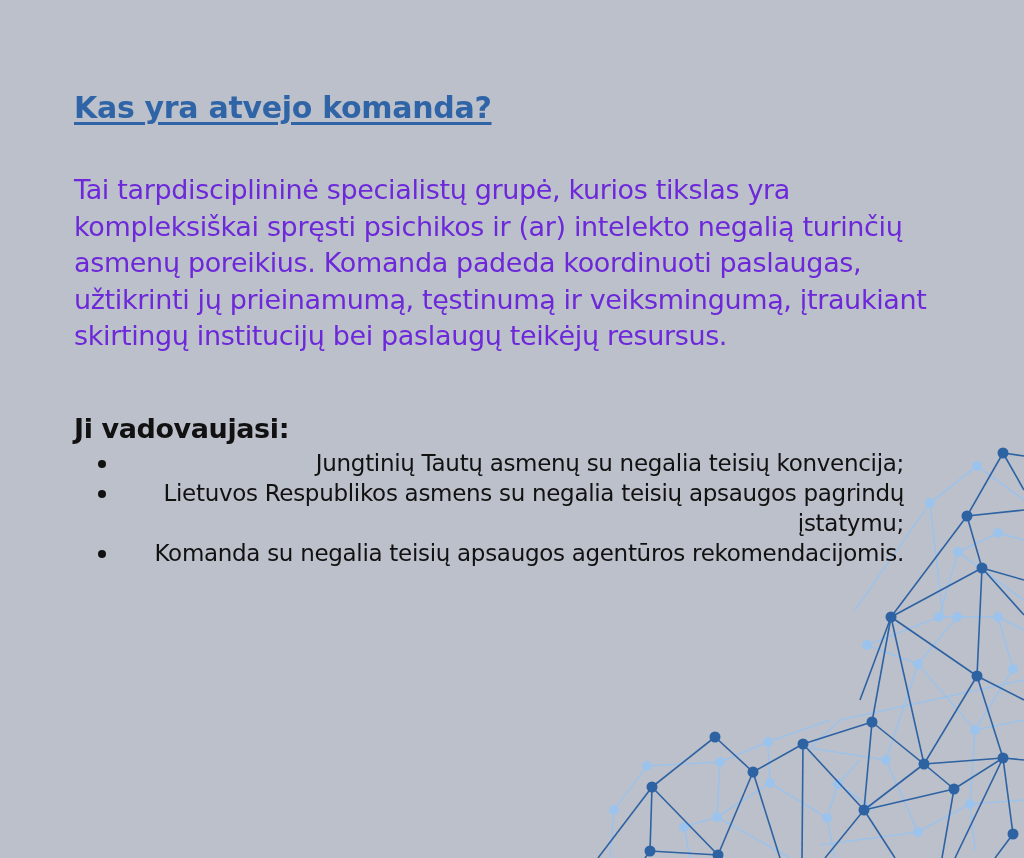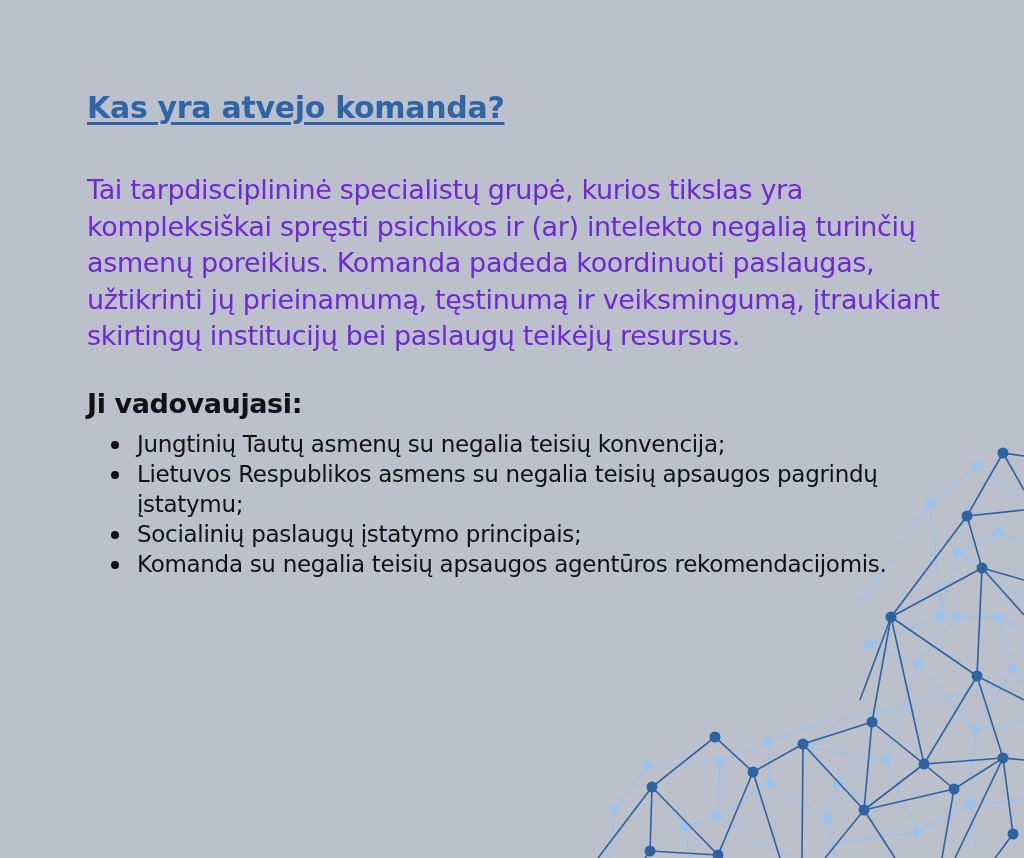--- a/index.html
+++ b/index.html
@@ -18,21 +18,21 @@
     .network {
       position: absolute;
       left: 0;
       top: 0;
       width: 1024px;
       height: 858px;
       pointer-events: none;
     }
     .content {
       position: absolute;
-      left: 87px;
+      left: 74px;
       top: 88px;
       width: 900px;
     }
     .title {
       margin: 0;
       font-family: "DejaVu Sans", "Liberation Sans", sans-serif;
       font-weight: bold;
       font-size: 30px;
       line-height: 40px;
       color: #2f65a7;
@@ -43,34 +43,35 @@
     }
     .intro {
       margin: 44px 0 0 0;
       font-size: 27px;
       line-height: 36.5px;
       width: 890px;
       letter-spacing: -0.35px;
       color: #6d28d9;
     }
     .subheading {
-      margin: 32px 0 0 0;
+      margin: 57px 0 0 0;
       font-weight: bold;
       font-size: 27px;
       line-height: 34px;
       color: #111111;
       letter-spacing: -0.4px;
     }
     .principles {
       list-style: none;
-      margin: 8px 0 0 0;
+      margin: 2px 0 0 0;
       padding: 0 0 0 24px;
       font-size: 23px;
       line-height: 30px;
       letter-spacing: -0.3px;
+      text-align: right;
     }
     .principles li {
       position: relative;
       padding-left: 26px;
       width: 780px;
     }
     .principles li .bullet {
       position: absolute;
       left: 0;
       top: 12px;
@@ -235,20 +236,16 @@
     <li>
       <span class="bullet"></span>
       <span>Jungtinių Tautų asmenų su negalia teisių konvencija;</span>
     </li>
     <li>
       <span class="bullet"></span>
       <span>Lietuvos Respublikos asmens su negalia teisių apsaugos pagrindų įstatymu;</span>
     </li>
     <li>
       <span class="bullet"></span>
-      <span>Socialinių paslaugų įstatymo principais;</span>
-    </li>
-    <li>
-      <span class="bullet"></span>
       <span>Komanda su negalia teisių apsaugos agentūros rekomendacijomis.</span>
     </li>
   </ul>
 </div>
 
 </body></html>

